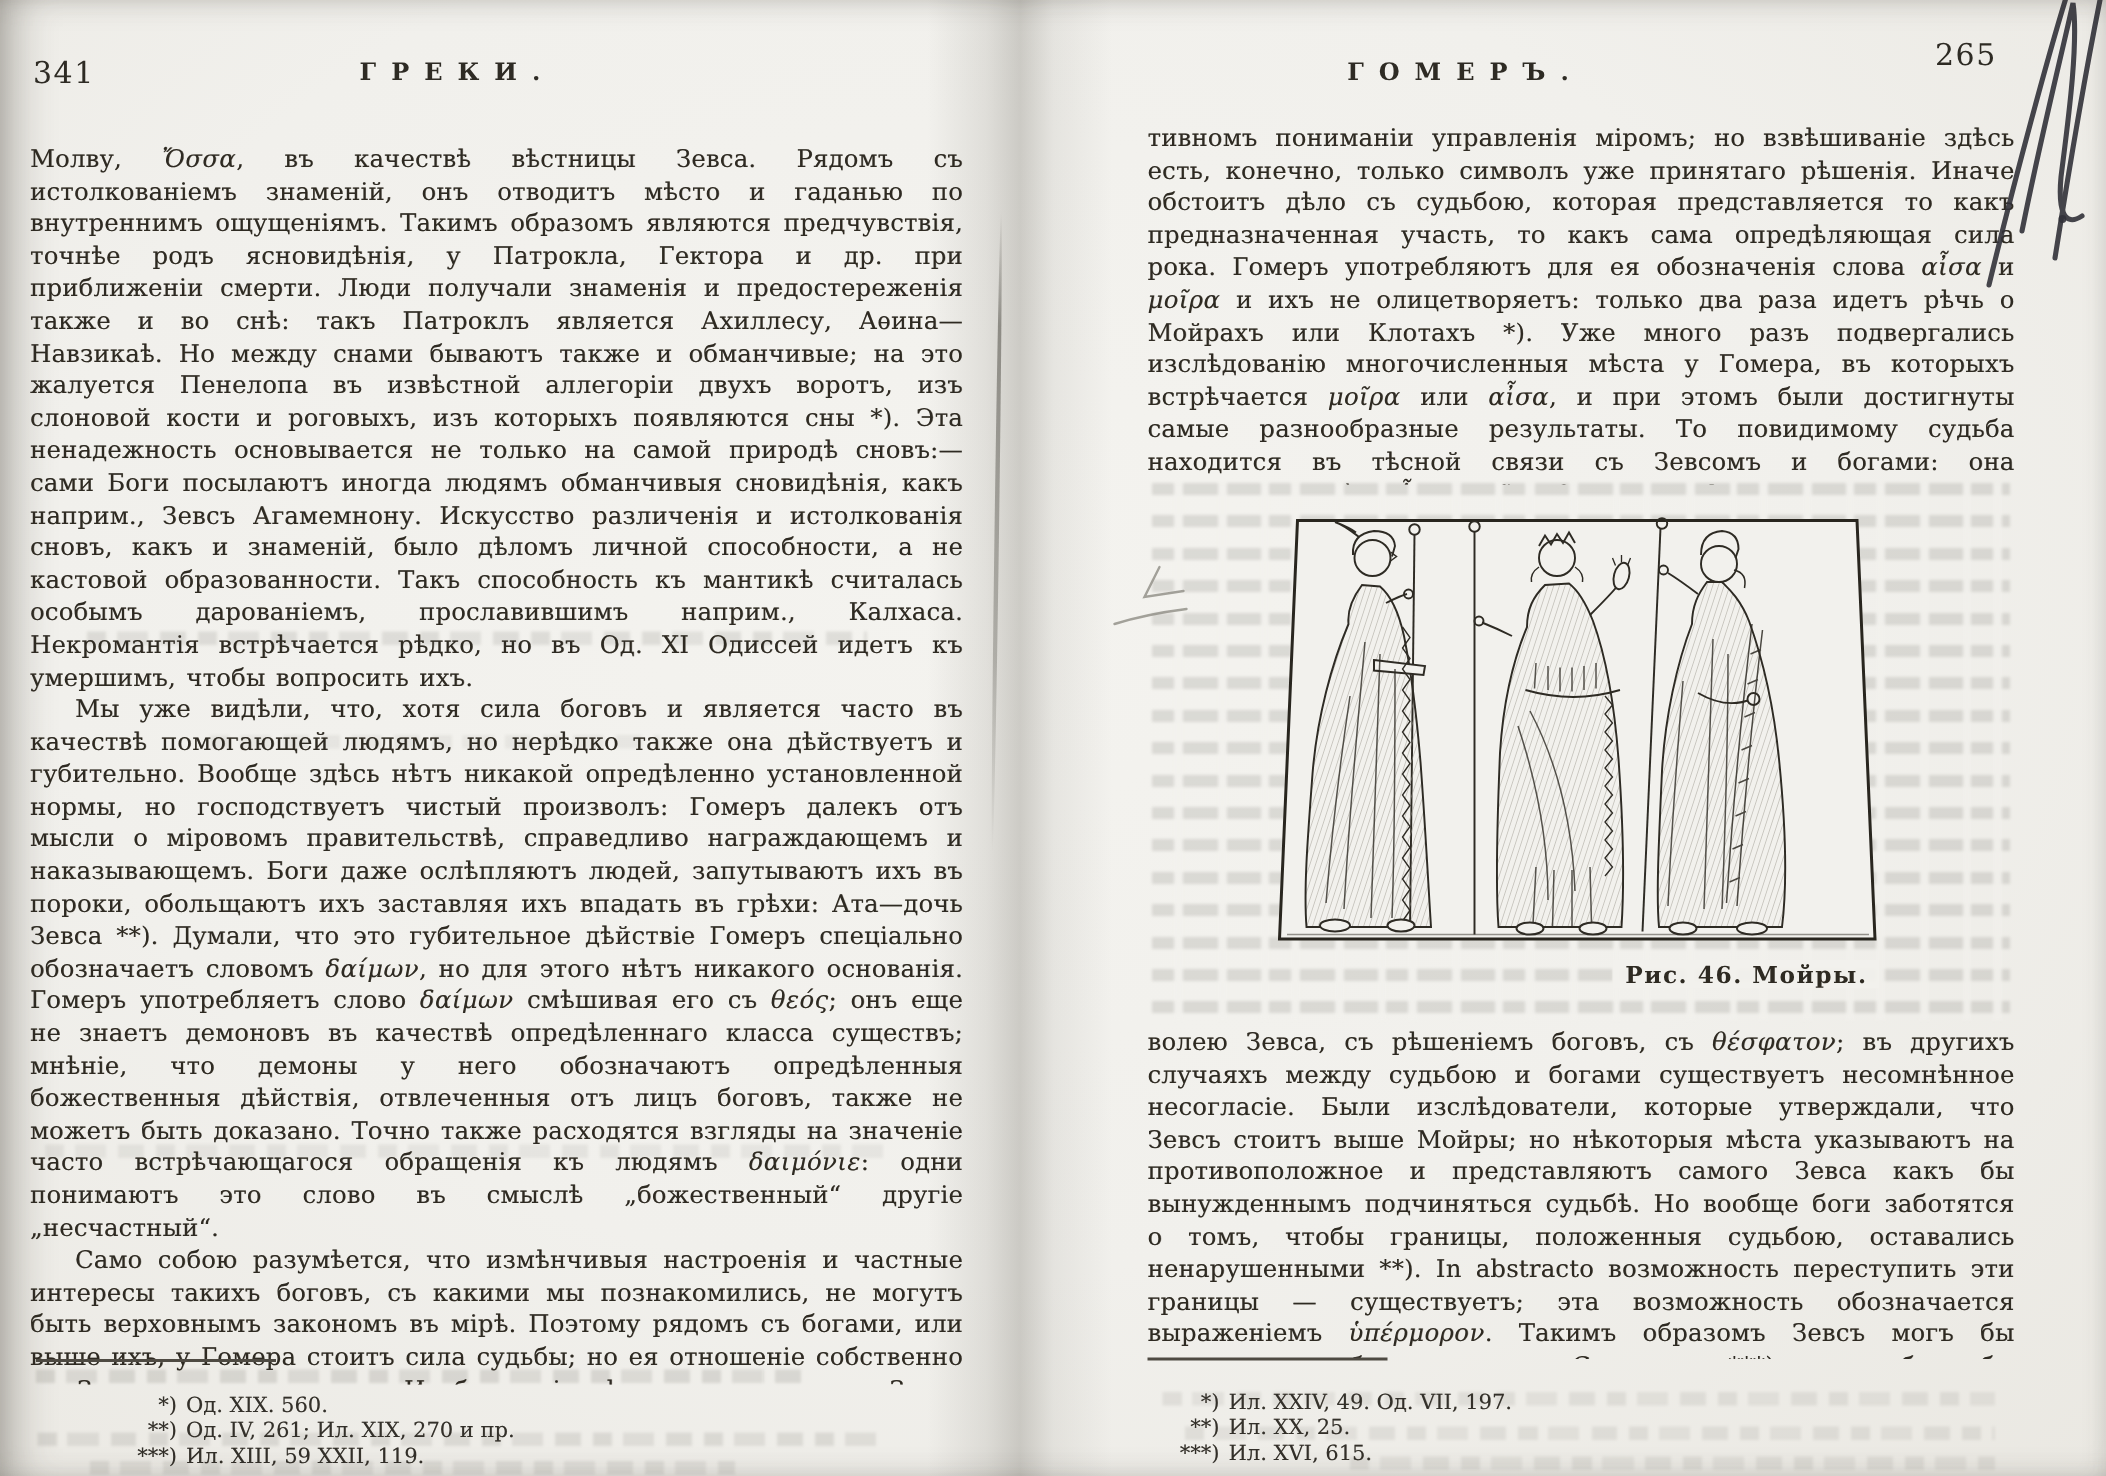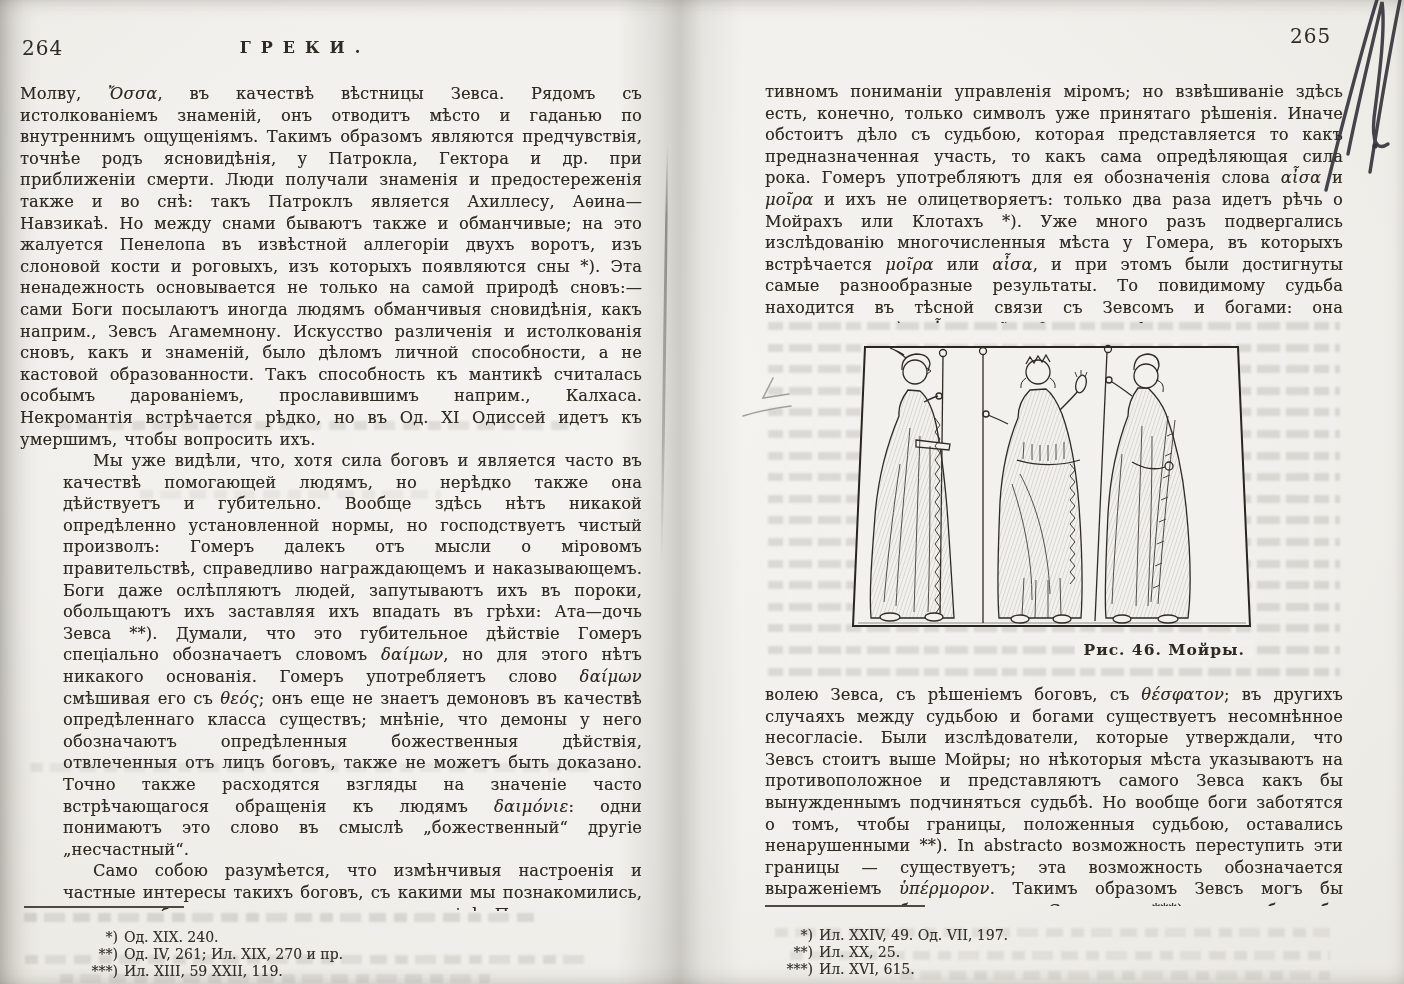--- a/index.html
+++ b/index.html
@@ -21,21 +21,21 @@
   .page.right{left:690px;width:714px;}
 
   .pagenum{position:absolute;font-size:20px;letter-spacing:1px;color:#2e2b24;z-index:2;}
   .running-title{position:absolute;width:100%;text-align:center;font-size:16px;font-weight:bold;
     letter-spacing:10px;color:#2e2b24;z-index:2;}
 
   .body-col{position:absolute;z-index:2;text-align:justify;font-size:16.2px;line-height:21.6px;
     word-spacing:1.6px;letter-spacing:.15px;color:#2e2a22;
     text-shadow:.25px .25px .35px rgba(55,48,38,.45);}
   .body-col p{margin:0;}
-  .body-col p.indent{text-indent:30px;margin-left:43px;}
+  .body-col p.indent{text-indent:30px;}
   .greek{font-style:italic;letter-spacing:.3px;}
 
   .fn-rule{position:absolute;width:160px;border-top:2px solid #4e4a42;z-index:2;filter:blur(.3px);}
   .footnotes{position:absolute;z-index:2;font-size:14px;line-height:17.2px;color:#33302a;
     text-shadow:.2px .2px .3px rgba(55,48,38,.4);}
   .fn-row{display:flex;}
   .fn-marker{width:94px;text-align:right;flex:0 0 auto;padding-right:6px;}
   .page.right .fn-marker{width:48px;}
 
   .figure-wrap{position:absolute;z-index:3;}
@@ -68,54 +68,55 @@
 </style>
 </head>
 <body>
 
 <div class="scan">
 
   <div class="gutter-shade"></div>
   <div class="crease"></div>
 
   <div class="page left">
-    <div class="pagenum" style="left:22px;top:36px;">264</div>
+    <div class="pagenum" style="left:22px;top:36px;">341</div>
     <div class="running-title" style="left:-40px;top:38px;">ГРЕКИ.</div>
 
     <div class="ghost" style="left:58px;top:421px;width:520px;opacity:.38;"></div>
     <div class="ghost" style="left:140px;top:490px;width:300px;opacity:.22;"></div>
     <div class="ghost" style="left:30px;top:763px;width:560px;opacity:.26;"></div>
     <div class="ghost" style="left:24px;top:913px;width:510px;opacity:.45;"></div>
     <div class="ghost" style="left:25px;top:955px;width:565px;opacity:.38;"></div>
     <div class="ghost" style="left:60px;top:974px;width:430px;opacity:.32;"></div>
 
-    <div class="body-col" style="left:20px;top:83px;width:622px;height:828px;overflow:hidden;">
+    <div class="body-col" style="left:20px;top:95px;width:622px;height:828px;overflow:hidden;">
       <p><span>Молву, </span><span class="greek">Ὄσσα</span><span>, въ качествѣ вѣстницы Зевса. Рядомъ съ истолкованіемъ знаменій, онъ отводитъ мѣсто и гаданью по внутреннимъ ощущеніямъ. Такимъ образомъ являются предчувствія, точнѣе родъ ясновидѣнія, у Патрокла, Гектора и др. при приближеніи смерти. Люди получали знаменія и предостереженія также и во снѣ: такъ Патроклъ является Ахиллесу, Аѳина—Навзикаѣ. Но между снами бываютъ также и обманчивые; на это жалуется Пенелопа въ извѣстной аллегоріи двухъ воротъ, изъ слоновой кости и роговыхъ, изъ которыхъ появляются сны *). Эта ненадежность основывается не только на самой природѣ сновъ:— сами Боги посылаютъ иногда людямъ обманчивыя сновидѣнія, какъ наприм., Зевсъ Агамемнону. Искусство различенія и истолкованія сновъ, какъ и знаменій, было дѣломъ личной способности, а не кастовой образованности. Такъ способность къ мантикѣ считалась особымъ дарованіемъ, прославившимъ наприм., Калхаса. Некромантія встрѣчается рѣдко, но въ Од. XI Одиссей идетъ къ умершимъ, чтобы вопросить ихъ.</span></p>
       <p class="indent"><span>Мы уже видѣли, что, хотя сила боговъ и является часто въ качествѣ помогающей людямъ, но нерѣдко также она дѣйствуетъ и губительно. Вообще здѣсь нѣтъ никакой опредѣленно установленной нормы, но господствуетъ чистый произволъ: Гомеръ далекъ отъ мысли о міровомъ правительствѣ, справедливо награждающемъ и наказывающемъ. Боги даже ослѣпляютъ людей, запутываютъ ихъ въ пороки, обольщаютъ ихъ заставляя ихъ впадать въ грѣхи: Ата—дочь Зевса **). Думали, что это губительное дѣйствіе Гомеръ спеціально обозначаетъ словомъ </span><span class="greek">δαίμων</span><span>, но для этого нѣтъ никакого основанія. Гомеръ употребляетъ слово </span><span class="greek">δαίμων</span><span> смѣшивая его съ </span><span class="greek">θεός</span><span>; онъ еще не знаетъ демоновъ въ качествѣ опредѣленнаго класса существъ; мнѣніе, что демоны у него обозначаютъ опредѣленныя божественныя дѣйствія, отвлеченныя отъ лицъ боговъ, также не можетъ быть доказано. Точно также расходятся взгляды на значеніе часто встрѣчающагося обращенія къ людямъ </span><span class="greek">δαιμόνιε</span><span>: одни понимаютъ это слово въ смыслѣ „божественный“ другіе „несчастный“.</span></p>
       <p class="indent"><span>Само собою разумѣется, что измѣнчивыя настроенія и частные интересы такихъ боговъ, съ какими мы познакомились, не могутъ быть верховнымъ закономъ въ мірѣ. Поэтому рядомъ съ богами, или выше ихъ, у Гомера стоитъ сила судьбы; но ея отношеніе собственно къ Зевсу далеко не ясно. Изображеніе вѣсовъ, на которыхъ Зевсъ взвѣшиваетъ два жребія ***), повидимому, свидѣтельствуетъ о болѣе объек-</span></p>
     </div>
 
     <div class="fn-rule" style="left:24px;top:906px;"></div>
     <div class="footnotes" style="left:24px;top:929px;width:600px;">
       <div class="fn-row">
         <span class="fn-marker">*)</span>
-        <span>Од. XIX. 240.</span>
+        <span>Од. XIX. 560.</span>
       </div>
       <div class="fn-row">
         <span class="fn-marker">**)</span>
         <span>Од. IV, 261; Ил. XIX, 270 и пр.</span>
       </div>
       <div class="fn-row">
         <span class="fn-marker">***)</span>
         <span>Ил. XIII, 59 XXII, 119.</span>
       </div>
     </div>
   </div>
 
   <div class="page right">
+    <div class="running-title" style="left:-70px;top:38px;">ГОМЕРЪ.</div>
     <div class="pagenum" style="left:600px;top:24px;">265</div>
 
     <div class="ghost-block" style="left:78px;top:322px;width:572px;height:358px;opacity:.5;"></div>
     <div class="ghost" style="left:85px;top:928px;width:555px;opacity:.3;"></div>
     <div class="ghost" style="left:100px;top:951px;width:540px;opacity:.3;"></div>
     <div class="ghost" style="left:210px;top:971px;width:430px;opacity:.28;"></div>
 
     <div class="body-col" style="left:75px;top:81px;width:578px;height:242px;overflow:hidden;">
       <p><span>тивномъ пониманіи управленія міромъ; но взвѣшиваніе здѣсь есть, конечно, только символъ уже принятаго рѣшенія. Иначе обстоитъ дѣло съ судьбою, которая представляется то какъ предназначенная участь, то какъ сама опредѣляющая сила рока. Гомеръ употребляютъ для ея обозначенія слова </span><span class="greek">αἶσα</span><span> и </span><span class="greek">μοῖρα</span><span> и ихъ не олицетворяетъ: только два раза идетъ рѣчь о Мойрахъ или Клотахъ *). Уже много разъ подвергались изслѣдованію многочисленныя мѣста у Гомера, въ которыхъ встрѣчается </span><span class="greek">μοῖρα</span><span> или </span><span class="greek">αἶσα</span><span>, и при этомъ были достигнуты самые разнообразные результаты. То повидимому судьба находится въ тѣсной связи съ Зевсомъ и богами: она называется </span><span class="greek">Διὸς αἶσα, μοῖρα θεῶν</span><span>, и имѣетъ такой видъ, какъ будто она совершенно тожественна съ</span></p>
     </div>

